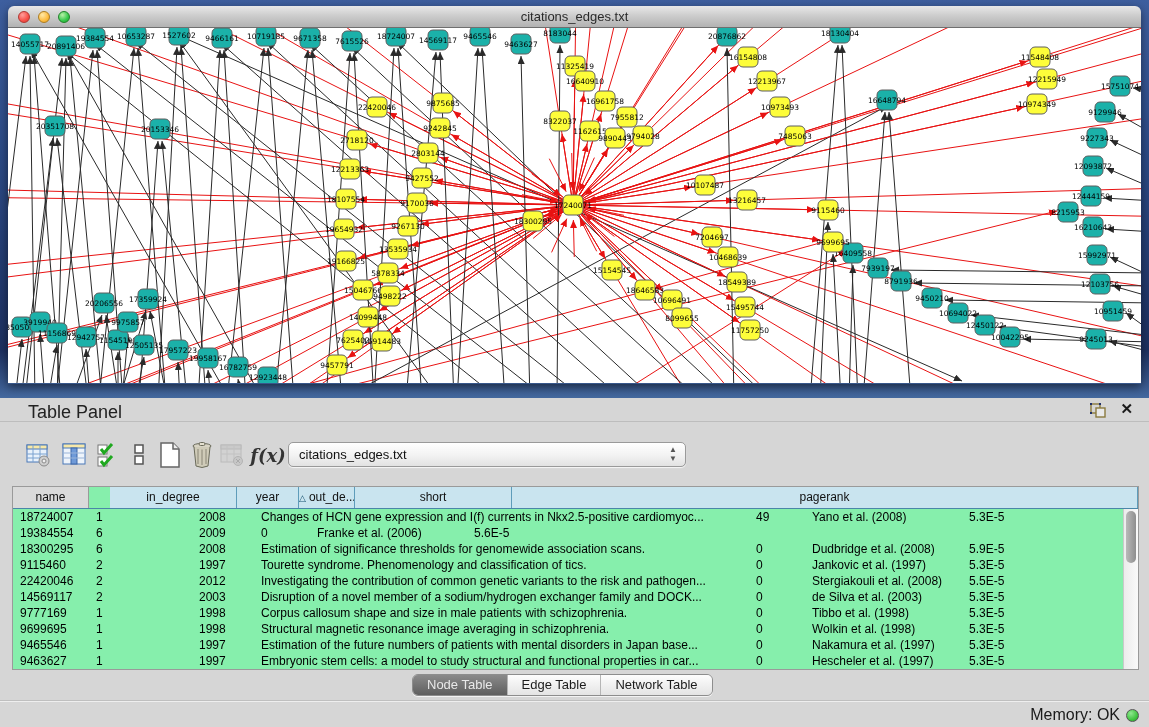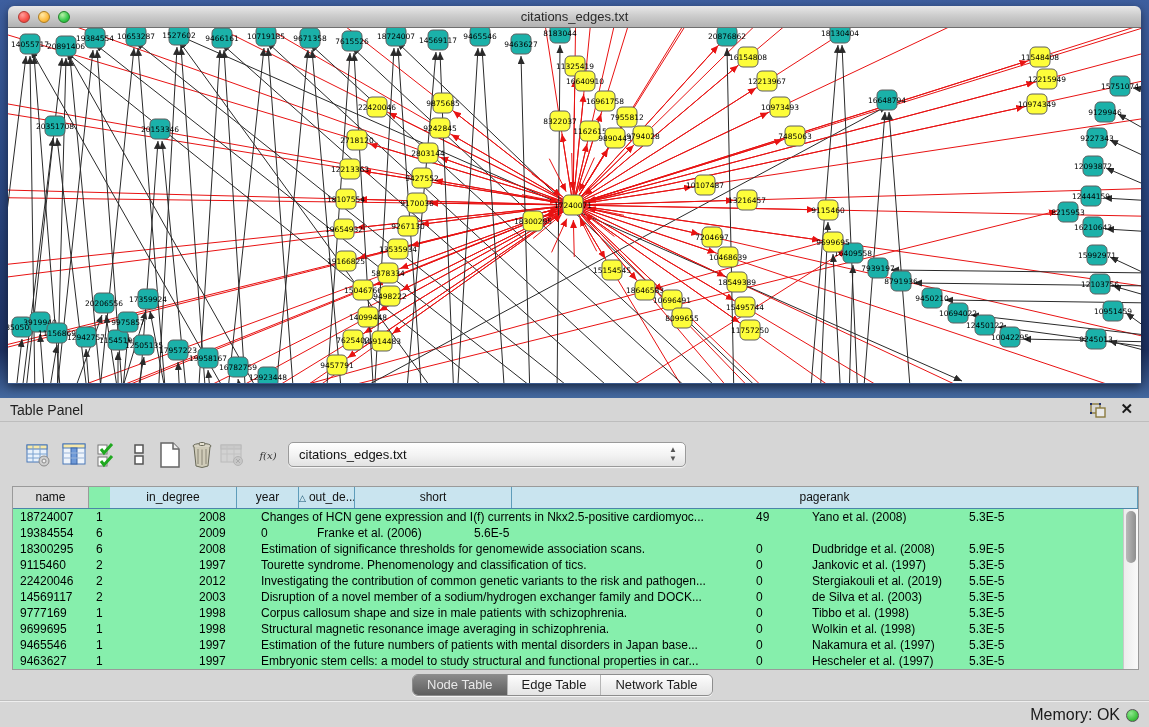--- a/index.html
+++ b/index.html
@@ -20,29 +20,29 @@
   #tl-zoom  { left:50px; background:radial-gradient(circle at 35% 30%, #b8f0a8, #35c94b 60%, #1fa433); border:1px solid #208228; }
   #win-title { position:absolute; left:0; right:0; top:3px; text-align:center;
     font-size:13px; color:#2a2a2a; }
   #graph-canvas { position:relative; width:1133px; height:355px; background:#ffffff; overflow:hidden; }
   #graph-canvas svg { display:block; }
 
   
   #table-panel { position:absolute; left:0; top:398px; width:1149px; height:329px;
     background:#d6d6d6; }
   #panel-header { height:24px; position:relative; border-bottom:1px solid #bdbdbd; }
-  #panel-title { position:absolute; left:10px; top:4px; font-size:14px; color:#222; }
+  #panel-title { position:absolute; left:28px; top:4px; font-size:18px; color:#222; }
   #float-btn { position:absolute; right:42px; top:4px; width:18px; height:16px; cursor:default; }
   #close-btn { position:absolute; right:16px; top:2px; font-size:15px; font-weight:bold; color:#1a1a1a; }
 
   #toolbar { position:absolute; left:8px; top:36px; width:1133px; height:44px; }
   .tb-btn { position:absolute; top:4px; width:32px; height:34px; border-radius:4px;
     display:flex; align-items:center; justify-content:center; }
-  .fx-label { font-family:"DejaVu Serif", serif; font-style:italic; font-weight:normal;
-    font-size:10px; color:#333; }
+  .fx-label { font-family:"DejaVu Serif", serif; font-style:italic; font-weight:bold;
+    font-size:18px; color:#333; }
   #net-select { position:absolute; left:280px; top:8px; width:398px; height:25px;
     border:1px solid #9a9a9a; border-radius:5px;
     background:linear-gradient(180deg,#ffffff 0%, #f2f2f2 55%, #e2e2e2 100%);
     font-size:13px; color:#111; line-height:23px; padding-left:10px;
     box-shadow:0 1px 1px rgba(255,255,255,.8); }
   #net-select .arrows { position:absolute; right:8px; top:2px; font-size:8px; color:#555; line-height:9px; text-align:center; }
 
   #data-table { position:absolute; left:12px; top:88px; width:1127px; height:184px;
     background:#86efac; border:1px solid #9a9a9a; overflow:hidden; }
   #thead { display:flex; height:22px; border-bottom:1px solid #4a86a8; }
@@ -624,21 +624,21 @@
           <div class="td" style="width: 56px;">0</div>
           <div class="td" style="width: 157px;">Jankovic et al. (1997)</div>
           <div class="td" style="width: 157px; flex: 1 1 0%;">5.3E-5</div>
         </div>
         <div class="tr">
           <div class="td" style="width: 76px;">22420046</div>
           <div class="td" style="width: 103px;">2</div>
           <div class="td" style="width: 62px;">2012</div>
           <div class="td" style="width: 495px;">Investigating the contribution of common genetic variants to the risk and pathogen...</div>
           <div class="td" style="width: 56px;">0</div>
-          <div class="td" style="width: 157px;">Stergiakouli et al. (2019)</div>
+          <div class="td" style="width: 157px;">Stergiakouli et al. (2008)</div>
           <div class="td" style="width: 157px; flex: 1 1 0%;">5.5E-5</div>
         </div>
         <div class="tr">
           <div class="td" style="width: 76px;">14569117</div>
           <div class="td" style="width: 103px;">2</div>
           <div class="td" style="width: 62px;">2003</div>
           <div class="td" style="width: 495px;">Disruption of a novel member of a sodium/hydrogen exchanger family and DOCK...</div>
           <div class="td" style="width: 56px;">0</div>
           <div class="td" style="width: 157px;">de Silva et al. (2003)</div>
           <div class="td" style="width: 157px; flex: 1 1 0%;">5.3E-5</div>

